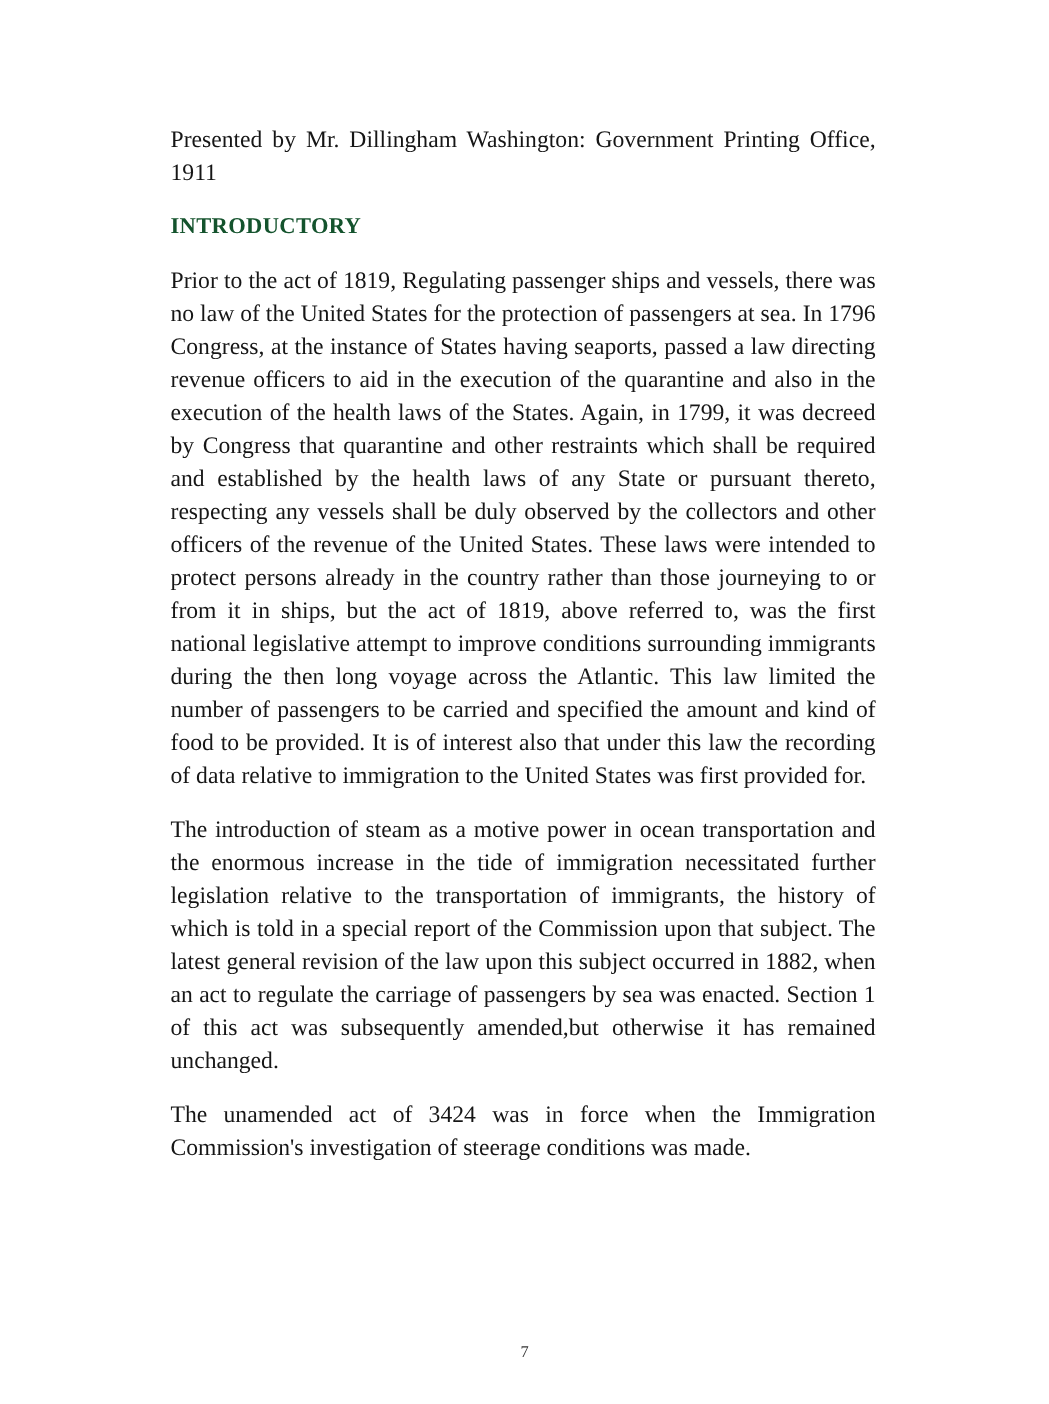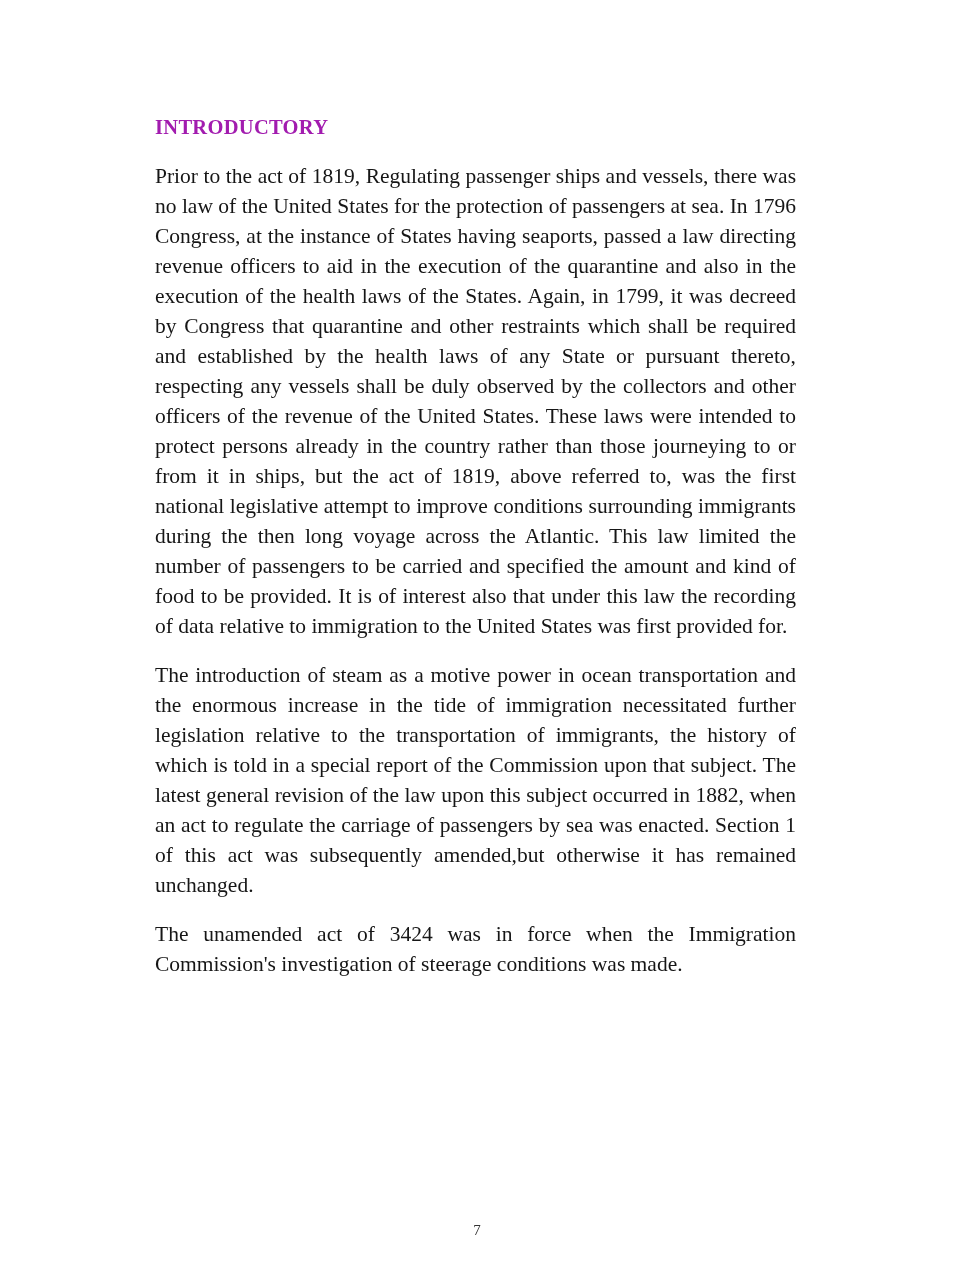--- a/index.html
+++ b/index.html
@@ -35,21 +35,21 @@
     text-align: justify;
     text-justify: inter-word;
     margin: 0 0 19px 0;
     color: #161616;
   }
   .heading {
     font-size: 20.5px;
     line-height: 30px;
     letter-spacing: 0.3px;
     margin: 0 0 19px 0;
-    color: #a21caf;
+    color: #14532d;
     text-align: left;
   }
   .para.last {
     margin-bottom: 0;
   }
   .page-number {
     position: absolute;
     left: 0;
     top: 1222px;
     width: 954px;
@@ -57,19 +57,20 @@
     font-size: 15px;
     color: #333333;
     font-family: "Liberation Serif", "DejaVu Serif", serif;
   }
 </style>
 </head>
 <body>
 
 <div class="page">
   <div class="content">
+    <p class="para">Presented by Mr. Dillingham Washington: Government Printing Office, 1911</p>
     <h2 class="heading">INTRODUCTORY</h2>
     <p class="para">Prior to the act of 1819, Regulating passenger ships and vessels, there was no law of the United States for the protection of passengers at sea. In 1796 Congress, at the instance of States having seaports, passed a law directing revenue officers to aid in the execution of the quarantine and also in the execution of the health laws of the States. Again, in 1799, it was decreed by Congress that quarantine and other restraints which shall be required and established by the health laws of any State or pursuant thereto, respecting any vessels shall be duly observed by the collectors and other officers of the revenue of the United States. These laws were intended to protect persons already in the country rather than those journeying to or from it in ships, but the act of 1819, above referred to, was the first national legislative attempt to improve conditions surrounding immigrants during the then long voyage across the Atlantic. This law limited the number of passengers to be carried and specified the amount and kind of food to be provided. It is of interest also that under this law the recording of data relative to immigration to the United States was first provided for.</p>
     <p class="para">The introduction of steam as a motive power in ocean transportation and the enormous increase in the tide of immigration necessitated further legislation relative to the transportation of immigrants, the history of which is told in a special report of the Commission upon that subject. The latest general revision of the law upon this subject occurred in 1882, when an act to regulate the carriage of passengers by sea was enacted. Section 1 of this act was subsequently amended,but otherwise it has remained unchanged.</p>
     <p class="para last">The unamended act of 3424 was in force when the Immigration Commission's investigation of steerage conditions was made.</p>
   </div>
   <div class="page-number">7</div>
 </div>
 
 </body></html>

